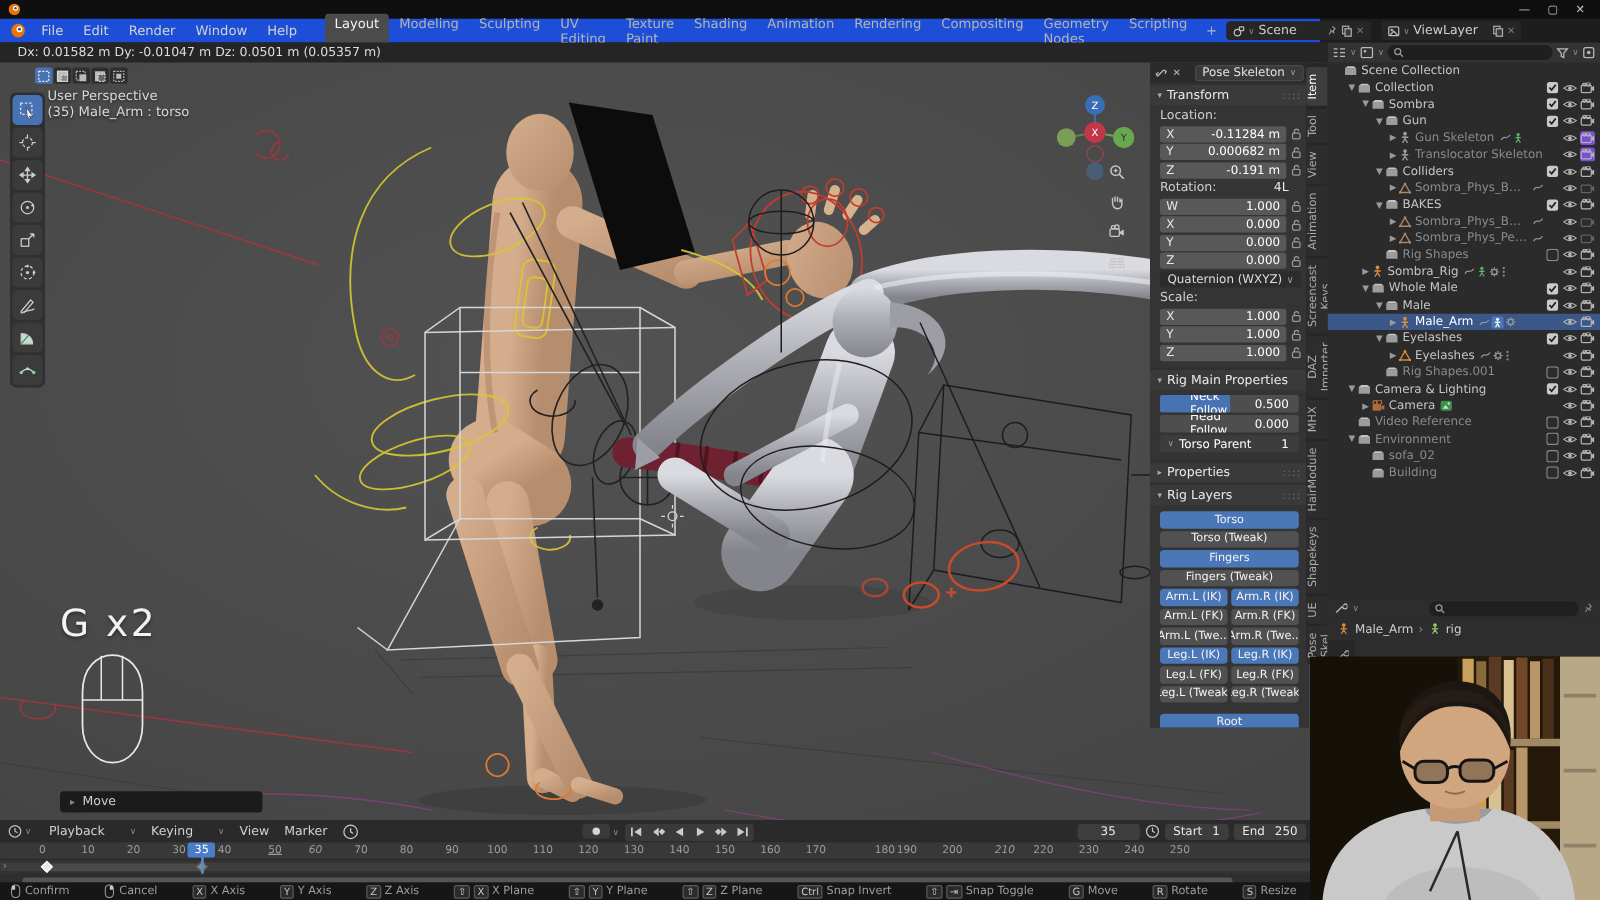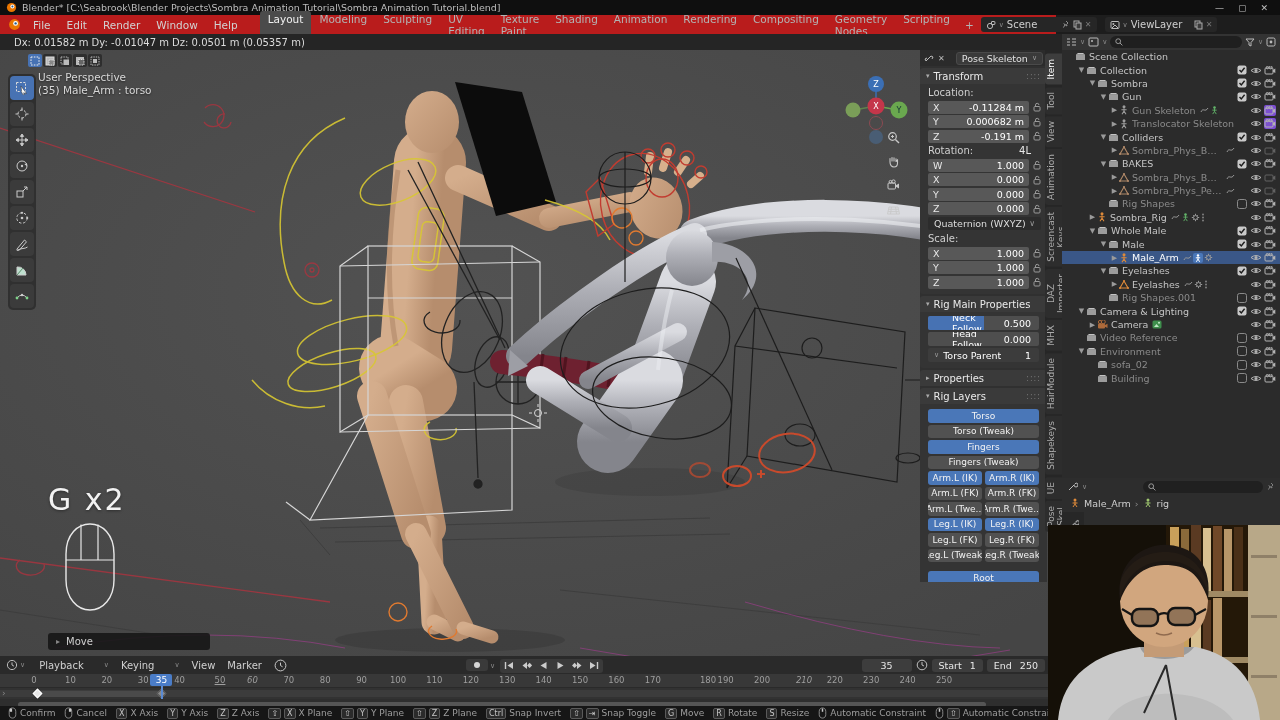--- a/index.html
+++ b/index.html
@@ -7,21 +7,21 @@
     font-family:"DejaVu Sans","Liberation Sans",sans-serif;color:#c8c8c8}
   .ic{display:inline-flex;align-items:center;justify-content:center;line-height:0}
   .ic svg{display:block}
 
   
   #titlebar{position:absolute;left:0;top:0;width:1280px;height:15px;background:#0f0f0f;
     display:flex;align-items:center;padding:0 6px;font-size:9.5px;color:#bdbdbd}
   #winbtns{margin-left:auto;display:flex;gap:14px;color:#c0c0c0;font-size:9px;padding-right:6px}
 
   
-  #topbar{position:absolute;left:0;top:15px;width:1056px;height:19px;background:#b91c1c;
+  #topbar{position:absolute;left:0;top:15px;width:1056px;height:19px;background:#1d4ed8;
     display:flex;align-items:center;font-size:10.5px}
   #menus{display:flex;margin-left:4px}
   #menus .mi{padding:2px 8px;border-radius:3px;color:#d2d2d2}
   #workspaces{display:flex;margin-left:14px}
   #workspaces .ws{padding:2px 8px;border-radius:3px 3px 0 0;color:#b3b3b3}
   #workspaces .ws.active{background:#4b4b4b;color:#f0f0f0}
   #topbar-right{margin-left:auto;display:flex;gap:8px;align-items:center;padding-right:10px}
   .selblock{display:flex;align-items:center;gap:3px;background:#262626;border-radius:3px;
     padding:1px 5px;height:15px;font-size:10px;color:#cfcfcf}
 
@@ -120,40 +120,39 @@
   #chanrange{position:absolute;top:2.5px;height:6px;background:#4a4a4a}
   .kdiamond{position:absolute;width:7px;height:7px;transform:rotate(45deg);top:2px}
   #playhead-line{position:absolute;top:28px;width:1.5px;height:15px;background:#5a8ad2}
   #playhead-badge{position:absolute;top:18px;height:12px;min-width:22px;background:#4a7cc7;border-radius:2px;
     color:#fff;font-size:9px;display:flex;align-items:center;justify-content:center;transform:translateX(-50%);padding:0 3px}
   #tl-scroll{position:absolute;left:18px;top:45.5px;width:968px;height:5px;background:#555;border-radius:3px}
   #tl-chevron{position:absolute;left:2px;top:32px;color:#888;font-size:9px}
 
   
   #statusbar{position:absolute;left:0;top:706px;width:1280px;height:14px;background:#161616;
-    display:flex;align-items:center;gap:9px;padding:0 8px;font-size:9px;color:#9d9d9d;white-space:nowrap;overflow:hidden}
+    display:flex;align-items:center;gap:28px;padding:0 8px;font-size:9px;color:#9d9d9d;white-space:nowrap;overflow:hidden}
   .sitem{display:flex;align-items:center;gap:3px;flex:none}
   .kbd{border:1px solid #5a5a5a;background:#2b2b2b;border-radius:2px;min-width:11px;height:11px;
     display:inline-flex;align-items:center;justify-content:center;padding:0 2px;color:#c6c6c6;font-size:8px}
 
   
   #webcam{position:absolute;left:1048px;top:525px;width:232px;height:195px;overflow:hidden;z-index:50}
 </style>
 </head>
 <body>
 
 <div id="titlebar">
   <span class="ic">
     <svg width="11" height="11" viewBox="0 0 12 12">
         <circle cx="6" cy="6" r="5" fill="#ea7600"></circle>
         <circle cx="7" cy="5" r="2.2" fill="#fff"></circle>
         <circle cx="7" cy="5" r="1.1" fill="#245a8d"></circle>
       </svg>
   </span>
-  <span style="margin-left:5px">Blender* [C:\Seabrook\Blender Projects\Sombra Animation Tutorial\Sombra Animation Tutorial.blend]</span>
   <div id="winbtns">
     <span>—</span>
     <span>▢</span>
     <span>✕</span>
   </div>
 </div>
 
 <div id="topbar">
   <span class="ic" style="margin-left:8px">
     <svg width="13" height="13" viewBox="0 0 12 12">

